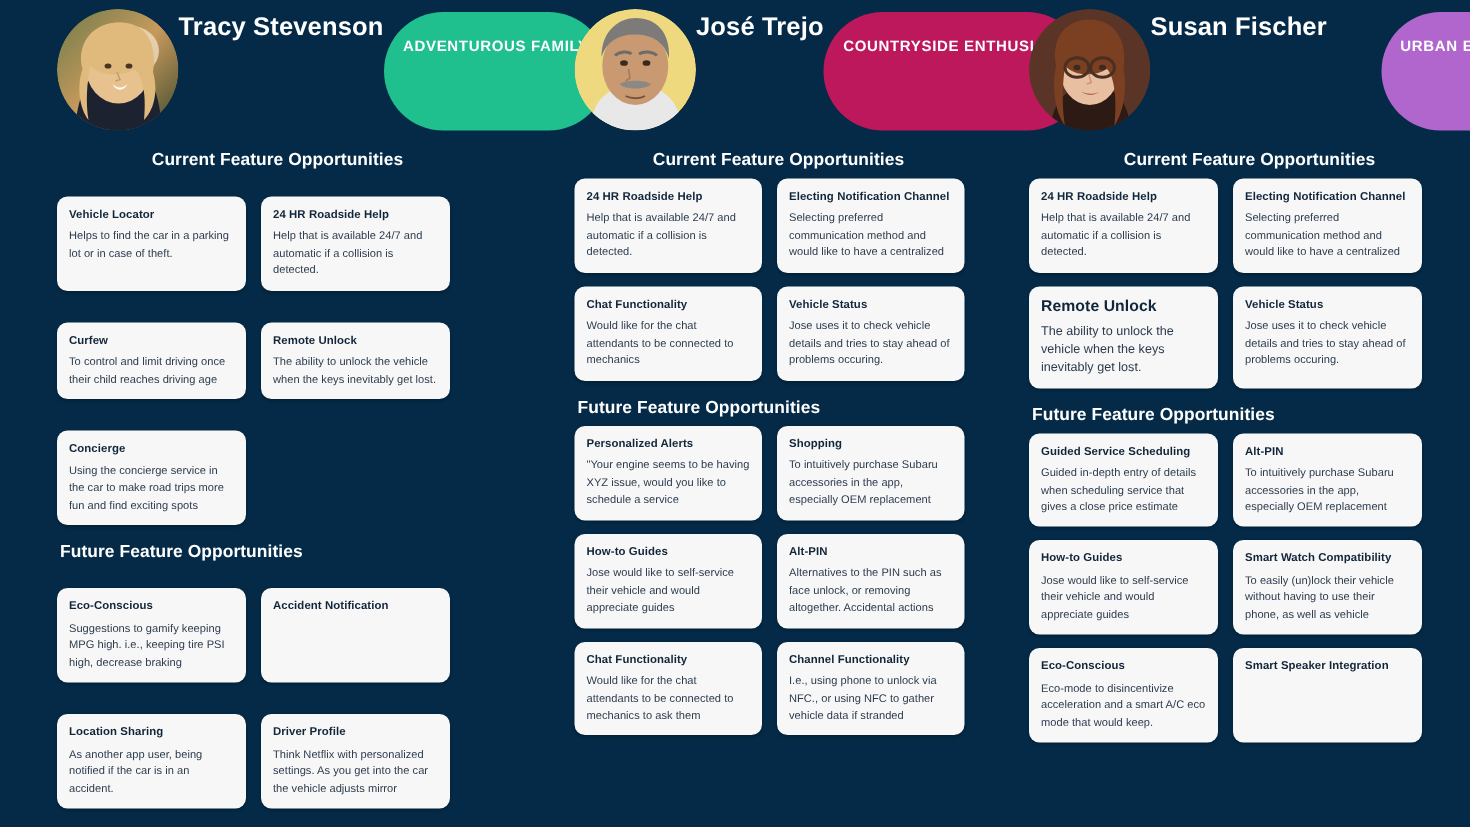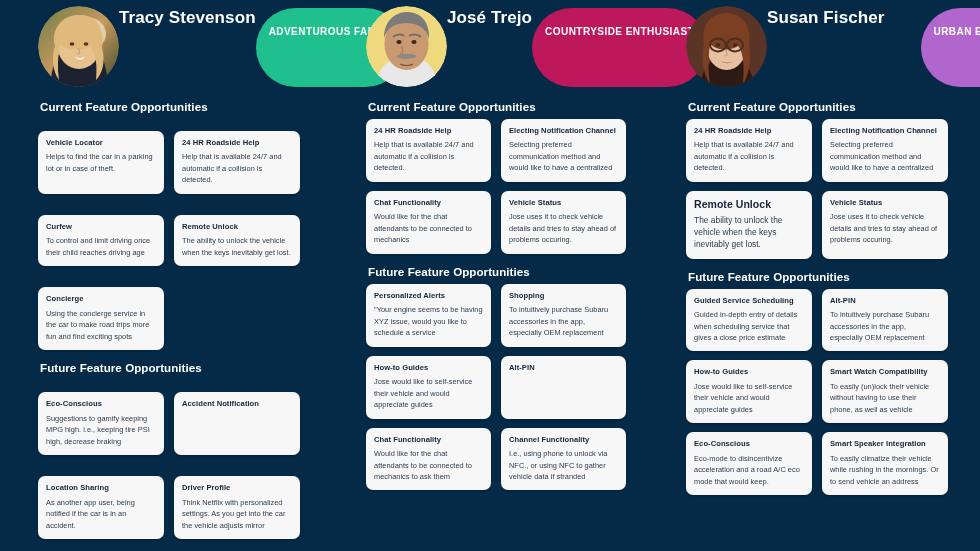--- a/index.html
+++ b/index.html
@@ -7,21 +7,21 @@
     width:980px;height:551px;overflow:hidden;
     background:#042a47;
     font-family:"Liberation Sans","DejaVu Sans",sans-serif;
     -webkit-font-smoothing:antialiased;
   }
   .board{position:relative;width:980px;height:551px;}
 
   
   .col{position:absolute;top:0;}
   .col-1{left:38px;width:292px;}
-  .col-2{left:366px;width:270px;}
+  .col-2{left:383px;width:270px;}
   .col-3{left:686px;width:292px;}
 
   .persona-head{display:flex;flex-direction:row;}
 
   .avatar{
     width:81px;height:81px;border-radius:50%;
     margin-top:6px;
     overflow:hidden;position:relative;
     flex:0 0 auto;
   }
@@ -52,21 +52,21 @@
   .badge-blue{background:#be185d;}
   .badge-purple{background:#b066cc;margin-left:36px;}
 
   .section-title{
     color:#ffffff;
     font-size:11.6px;
     font-weight:700;
     letter-spacing:.05px;
     margin:0 0 6px 2px;
   }
-  .sec-current{margin-top:13px;}
+  .sec-current{margin-top:13px;text-align:center;}
   .sec-future{margin-top:11px;}
 
   .grid{
     display:flex;
     flex-wrap:wrap;
     gap:9px 10px;
     align-content:flex-start;
   }
   .col-1 .grid .card{width:126px;margin-top:12px;}
   .col-2 .grid .card{width:125px;}
@@ -237,20 +237,21 @@
       <div class="card tall">
         <div class="card-title">Shopping</div>
         <div class="card-body">To intuitively purchase Subaru accessories in the app, especially OEM replacement</div>
       </div>
       <div class="card tall">
         <div class="card-title">How-to Guides</div>
         <div class="card-body">Jose would like to self-service their vehicle and would appreciate guides</div>
       </div>
       <div class="card tall">
         <div class="card-title">Alt-PIN</div>
+        <div class="card-body">Alternatives to the PIN such as face unlock, or removing altogether. Accidental actions</div>
       </div>
       <div class="card tall">
         <div class="card-title">Chat Functionality</div>
         <div class="card-body">Would like for the chat attendants to be connected to mechanics to ask them</div>
       </div>
       <div class="card tall">
         <div class="card-title">Channel Functionality</div>
         <div class="card-body">I.e., using phone to unlock via NFC., or using NFC to gather vehicle data if stranded</div>
       </div>
 
@@ -318,23 +319,22 @@
       <div class="card tall">
         <div class="card-title">How-to Guides</div>
         <div class="card-body">Jose would like to self-service their vehicle and would appreciate guides</div>
       </div>
       <div class="card tall">
         <div class="card-title">Smart Watch Compatibility</div>
         <div class="card-body">To easily (un)lock their vehicle without having to use their phone, as well as vehicle</div>
       </div>
       <div class="card tall">
         <div class="card-title">Eco-Conscious</div>
-        <div class="card-body">Eco-mode to disincentivize acceleration and a road A/C eco mode that would keep.</div>
+        <div class="card-body">Eco-mode to disincentivize acceleration and a smart A/C eco mode that would keep.</div>
       </div>
       <div class="card tall">
         <div class="card-title">Smart Speaker Integration</div>
-        <div class="card-body">To easily climatize their vehicle while rushing in the mornings. Or to send vehicle an address</div>
       </div>
 
     </div>
   </div>
 
 </div>
 
 </body></html>

